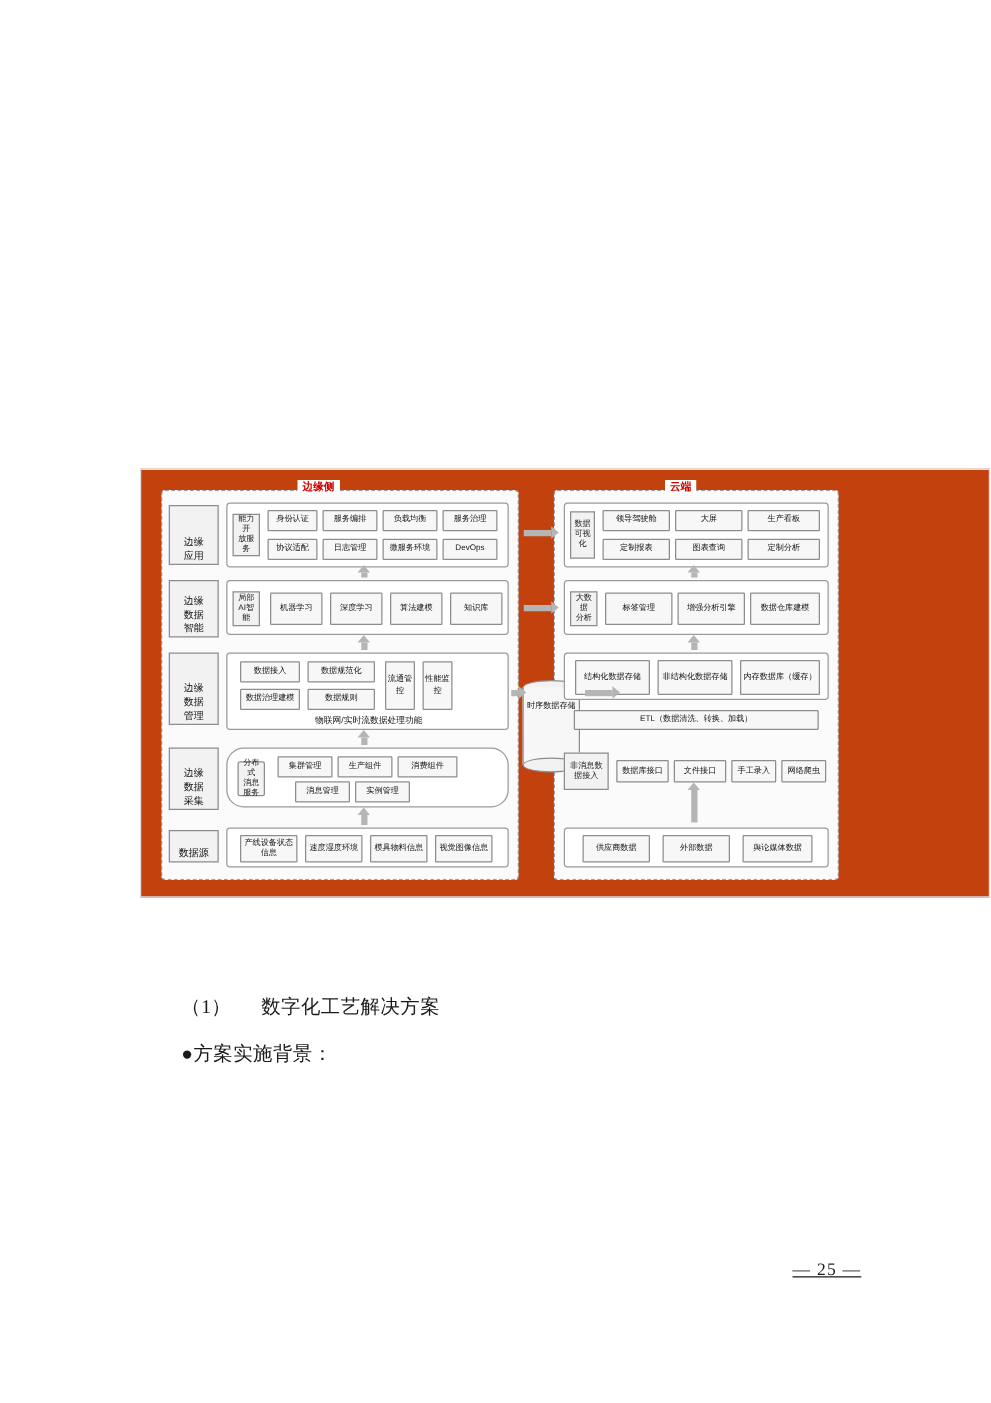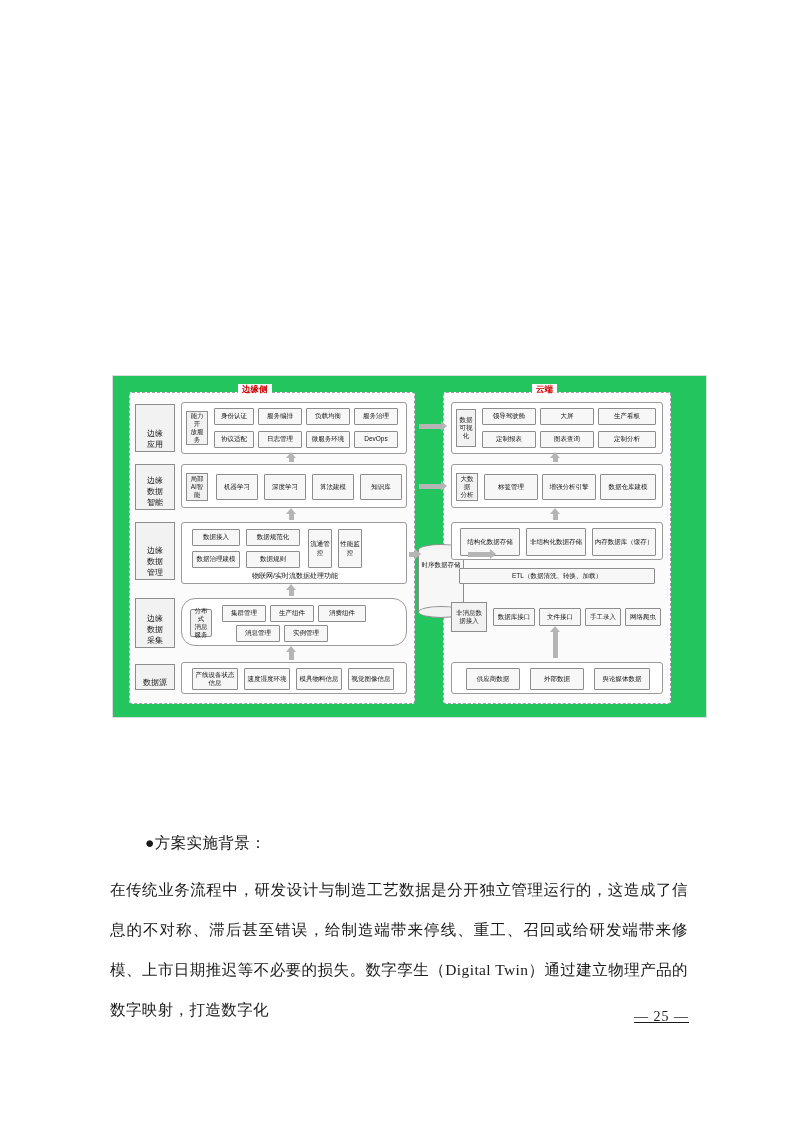--- a/index.html
+++ b/index.html
@@ -62,23 +62,23 @@
     font-size: 14px;
     letter-spacing: 1px;
     text-decoration: underline;
   }
 
   
   .figure {
     position: absolute;
     left: 112px;
     top: 375px;
-    width: 595px;
+    width: 680px;
     height: 343px;
-    background: #22c55e;
+    background: #c2410c;
     border: 1px solid #dcdcdc;
   }
   .fig-inner { position: absolute; left:0; top:0; right:0; bottom:0; }
 
   .zone {
     position: absolute;
     border: 1px dashed #9aa0a6;
     border-radius: 3px;
     background: #fbfbfb;
   }
@@ -402,20 +402,22 @@
 
       <div class="ar ar-h" style="left:306px; top:48px; width:22px;"></div>
       <div class="ar ar-h" style="left:306px; top:108px; width:22px;"></div>
       <div class="ar ar-h" style="left:296px; top:176px; width:6px;"></div>
       <div class="ar ar-h" style="left:355px; top:176px; width:22px;"></div>
 
     </div>
   </div>
 
 
+  <div id="heading1">
+    <span>（1）</span><span class="gap"></span><span>数字化工艺解决方案</span>
+  </div>
 
   <div id="bullet1">●方案实施背景：</div>
 
-  <div class="body-text" id="para2">在传统业务流程中，研发设计与制造工艺数据是分开独立管理运行的，这造成了信息的不对称、滞后甚至错误，给制造端带来停线、重工、召回或给研发端带来修模、上市日期推迟等不必要的损失。数字孪生（Digital Twin）通过建立物理产品的数字映射，打造数字化</div>
 
   <div class="page-number">— 25 —</div>
 
 </div>
 
 </body></html>

